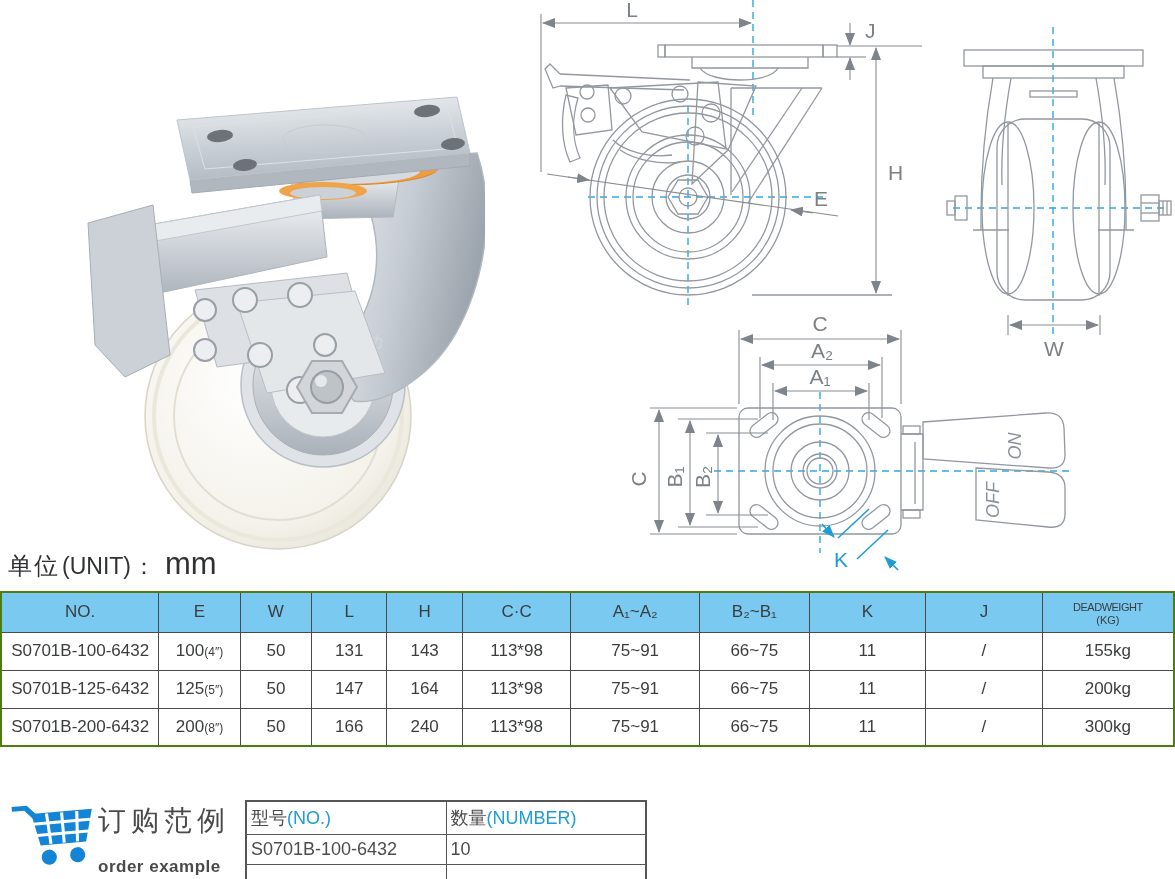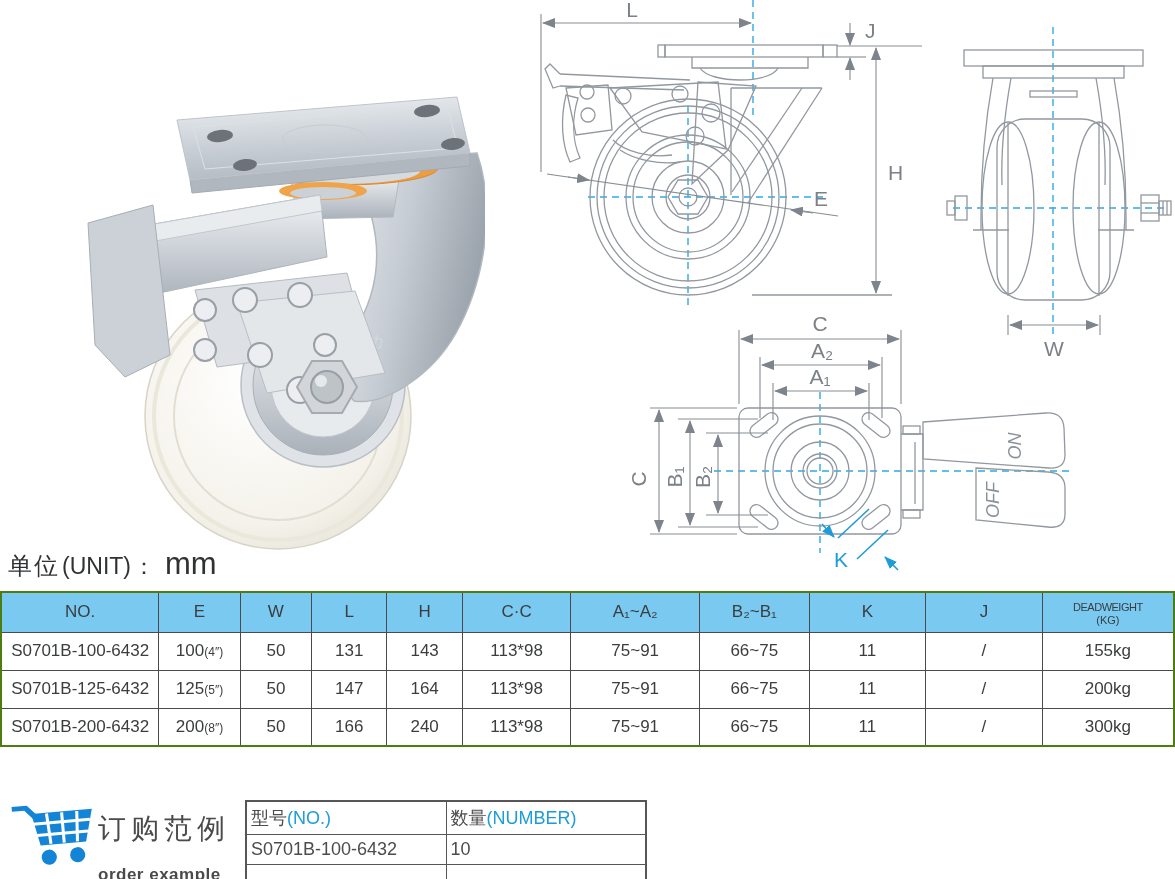--- a/index.html
+++ b/index.html
@@ -36,21 +36,21 @@
               table-layout:fixed;border:2px solid #565656;}
   table.order th,table.order td{border:1px solid #565656;text-align:left;vertical-align:middle;
               font-weight:400;padding:4px;color:#4c4c4c;}
   table.order tr.hd{height:28px;font-size:18px;}
   table.order tr.rw{height:24px;font-size:18px;color:#585858;}
   table.order tr.emp{height:23px;}
   .blue-inline{color:#1e9cd7;}
 
   .cart-wrap{left:10px;top:796px;}
   .order-caption{left:98px;top:804px;color:#4a4a4a;}
-  .order-caption .zh{font-size:28px;letter-spacing:5px;line-height:34px;margin-top:8px;}
+  .order-caption .zh{font-size:28px;letter-spacing:5px;line-height:34px;}
   .order-caption .en{font-size:17px;line-height:20px;margin-top:19px;letter-spacing:0.5px;font-weight:bold;}
 </style>
 </head>
 <body>
 
 <div class="page">
 
   <svg class="abs" style="left:55px;top:65px;" width="430" height="485" viewBox="0 0 430 485">
     <defs>
       <radialGradient id="ph-wheel" cx="42%" cy="38%" r="75%">

